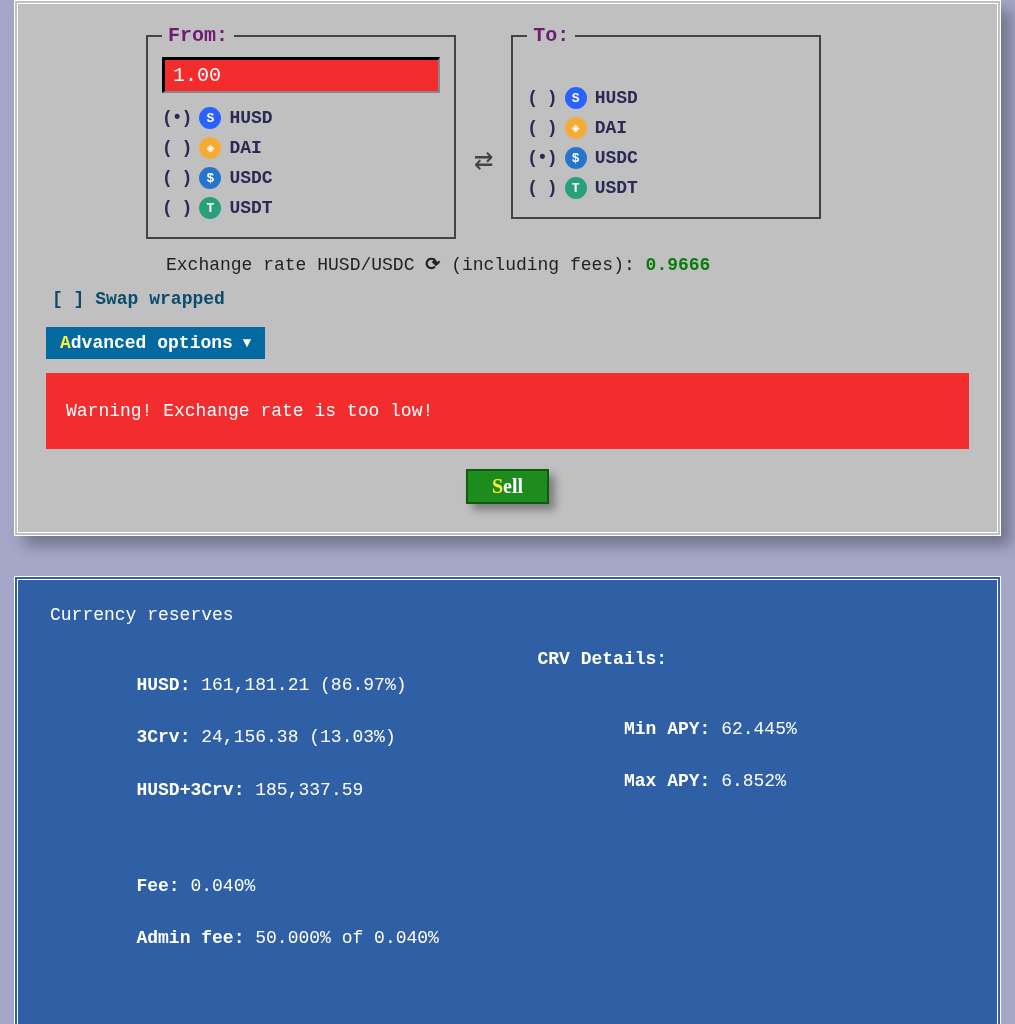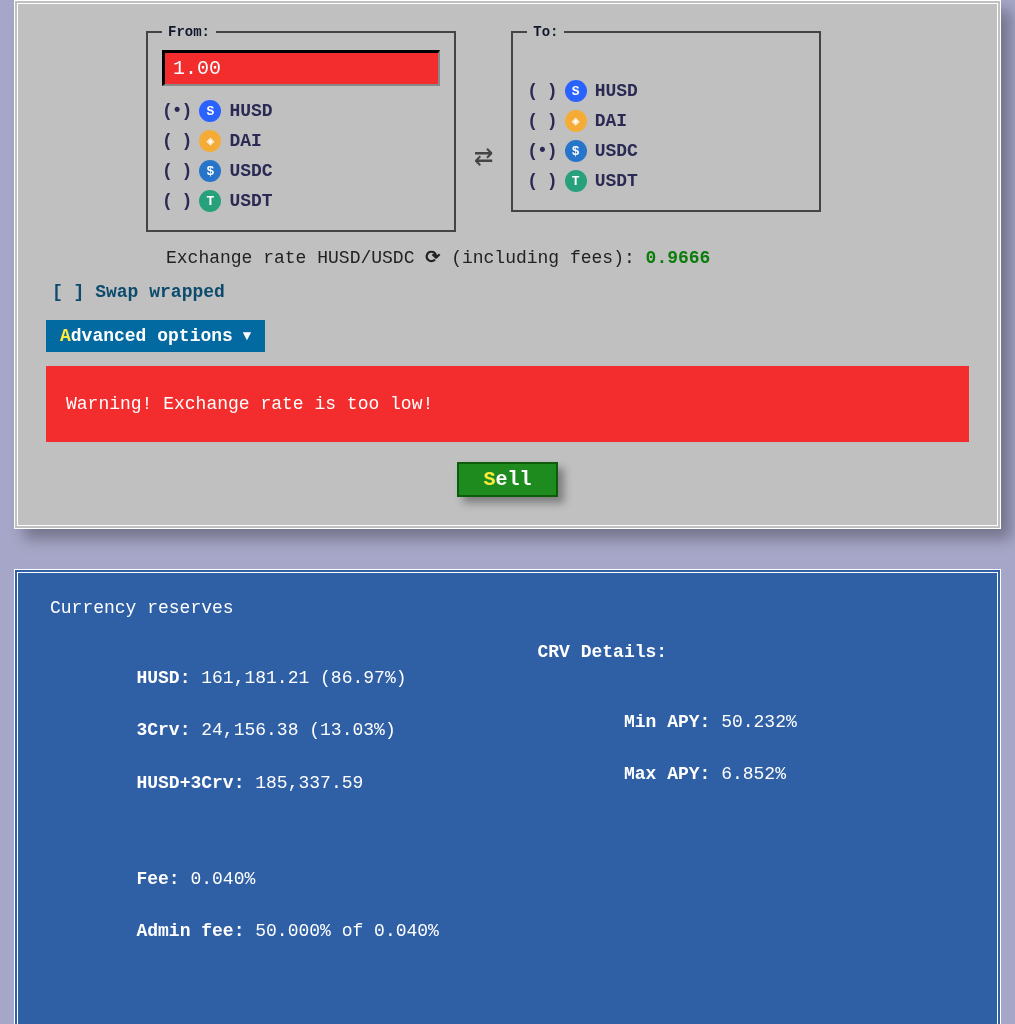--- a/index.html
+++ b/index.html
@@ -25,22 +25,22 @@
   }
   fieldset.box {
     border: 2px solid #444;
     padding: 10px 14px 14px 14px;
     width: 310px;
     font-family: inherit;
   }
   fieldset.box legend {
     padding: 0 6px;
     font-weight: bold;
-    color: #0f172a;
-    font-size: 14px;
+    color: #701a75;
+    font-size: 20px;
   }
   .max-line {
     text-align: right;
     font-weight: bold;
     color: #202050;
     margin-bottom: 4px;
     font-size: 18px;
   }
   .max-spacer { height: 26px; }
   .amount-input {
@@ -124,21 +124,21 @@
     color: #fff;
     padding: 28px 20px;
     margin-top: 14px;
     font-size: 18px;
   }
   .sell-row { text-align: center; margin-top: 20px; }
   .sell-btn {
     background: #1e8b1e;
     border: 2px solid #0c5c0c;
     color: #fff;
-    font-family: Liberation Mono, monospace;
+    font-family: Liberation Serif, serif;
     font-weight: bold;
     font-size: 20px;
     padding: 4px 24px;
     cursor: pointer;
     box-shadow: 6px 6px 8px rgba(0,0,0,0.35);
   }
   .sell-btn .first { color: #ffeb3b; }
 
   .panel-reserves {
     background: #2f5fa5;
@@ -263,18 +263,18 @@
       </div>
       <div class="blk kv">
           <br>
          
       </div>
 
     </div>
     <div>
       <div class="blk kv"><b>CRV Details:</b></div>
       <div class="kv">
-        <b>Min APY:</b> <span>50.232%</span><br>
+        <b>Min APY:</b> <span>62.445%</span><br>
         <b>Max APY:</b> <span>6.852%</span>
       </div>
     </div>
   </div>
 </div>
 
 </body></html>

